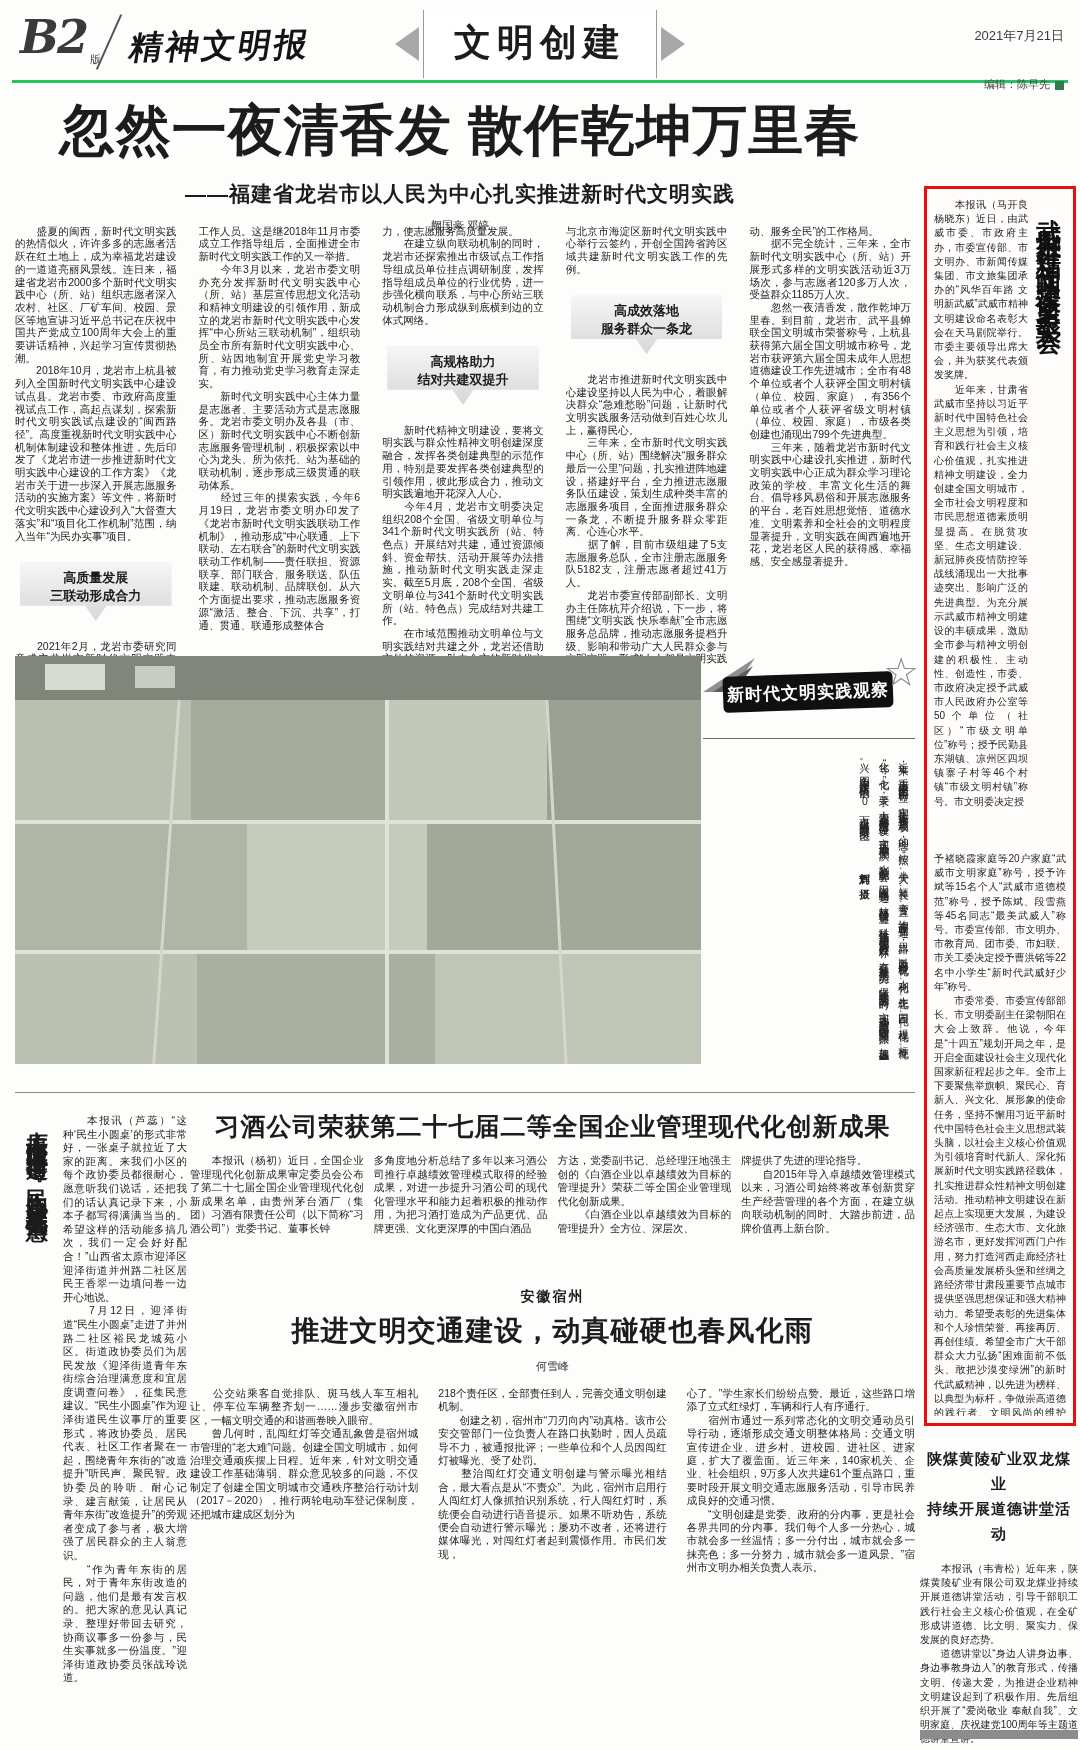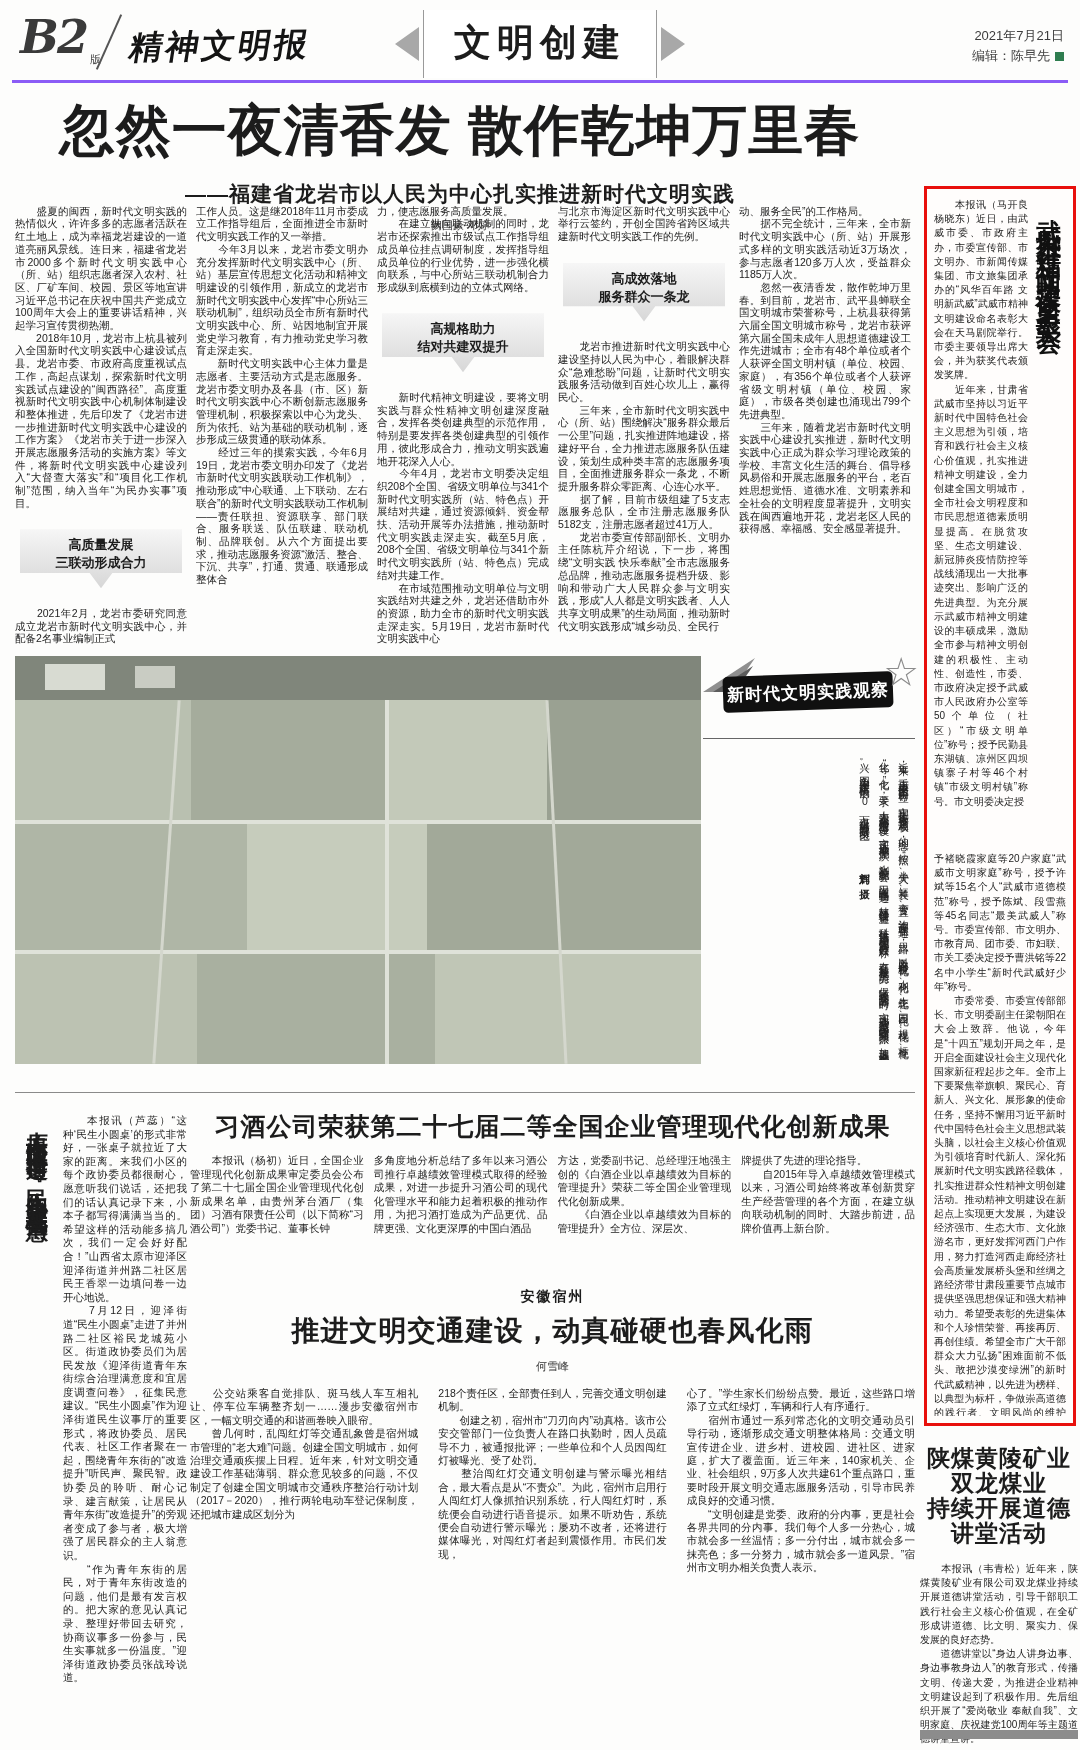--- a/index.html
+++ b/index.html
@@ -1,39 +1,39 @@
 <!DOCTYPE html>
 <html><head>
 <meta charset="utf-8">
 <style>
   html,body{margin:0;padding:0;background:#e9e9e9;}
   .page{position:relative;width:1080px;height:1750px;background:#fdfdfc;margin:0 auto;
         font-family:"Liberation Sans","DejaVu Sans",sans-serif;color:#1c1c1c;overflow:hidden;}
   
-  .masthead{position:absolute;left:12px;top:8px;width:1056px;height:72px;border-bottom:3px solid #8b5cf6;}
+  .masthead{position:absolute;left:12px;top:8px;width:1056px;height:72px;border-bottom:3px solid #22c55e;}
   .b2{position:absolute;left:8px;top:2px;font-family:"DejaVu Serif","Liberation Serif",serif;
       font-style:italic;font-weight:bold;font-size:46px;letter-spacing:-2px;color:#3a3a3a;}
   .ban{position:absolute;left:78px;top:44px;font-size:11px;color:#444;}
   .mast-slash{position:absolute;left:96px;top:4px;width:2px;height:60px;background:#555;transform:rotate(24deg);}
   .papername{position:absolute;left:118px;top:16px;font-family:"DejaVu Serif","Liberation Serif",serif;
       font-weight:bold;font-size:33px;letter-spacing:3px;transform:skewX(-10deg) rotate(-1deg);color:#141414;}
   .section-tab{position:absolute;left:50%;top:2px;transform:translateX(-50%);display:flex;align-items:center;}
   .tri-l{width:0;height:0;border-top:17px solid transparent;border-bottom:17px solid transparent;border-right:24px solid #a8a8a8;margin-right:4px;}
   .tri-r{width:0;height:0;border-top:17px solid transparent;border-bottom:17px solid transparent;border-left:24px solid #a8a8a8;margin-left:4px;}
   .tab-box{border-left:1px solid #9a9a9a;border-right:1px solid #9a9a9a;background:#fff;
       padding:8px 30px 10px;font-size:37px;font-weight:bold;letter-spacing:6px;}
   .dateblock{position:absolute;right:4px;top:18px;text-align:right;font-size:13px;color:#3c3c3c;line-height:20px;}
-  .editor-line{font-size:13px;color:#444;}
+  .editor-line{font-size:11px;color:#444;margin-top:28px;}
   .green-sq{display:inline-block;width:9px;height:9px;background:#2e7d4f;margin-left:5px;vertical-align:middle;}
   
   .lead-head{position:absolute;left:20px;top:94px;width:880px;text-align:center;}
   .lead-h1{font-size:55px;font-weight:900;letter-spacing:1px;white-space:nowrap;}
   .lead-sub{font-size:21px;font-weight:bold;margin-top:12px;letter-spacing:1px;}
   .lead-by{font-size:11px;color:#333;margin-top:10px;}
-  .lead-cols{position:absolute;left:15px;top:192px;width:896px;height:452px;display:flex;gap:9px;overflow:hidden;}
+  .lead-cols{position:absolute;left:15px;top:212px;width:896px;height:452px;display:flex;gap:22px;overflow:hidden;}
   .col{flex:1;font-size:10.5px;line-height:12.7px;text-align:justify;white-space:pre-line;overflow:hidden;}
   .subbox{margin:7px 5px 6px;padding:7px 0 16px;text-align:center;font-weight:bold;font-size:13px;line-height:18px;
       background:linear-gradient(#f6f6f6,#d7d7d7);
       clip-path:polygon(0 0,100% 0,100% 74%,57% 74%,50% 100%,43% 74%,0 74%);white-space:pre-line;}
   
   .redbox{position:absolute;left:924px;top:186px;width:152px;height:1240px;border:3px solid #e8100c;
       box-sizing:border-box;padding:9px 7px 7px;display:flex;flex-direction:column;background:#fffdfc;}
   .red-top{display:flex;height:642px;overflow:hidden;}
   .red-top-text{width:94px;font-size:10px;line-height:14.2px;text-align:justify;white-space:pre-line;overflow:hidden;}
   .red-title{flex:1;writing-mode:vertical-rl;text-orientation:upright;font-size:25px;font-weight:900;
@@ -66,21 +66,21 @@
   .ty-body{flex:1;margin-left:4px;font-size:10.5px;line-height:13.6px;text-align:justify;white-space:pre-line;overflow:hidden;}
   
   .suzhou{position:absolute;left:190px;top:1288px;width:725px;height:430px;overflow:hidden;}
   .sz-kicker{text-align:center;font-size:14px;font-weight:bold;letter-spacing:2px;}
   .sz-head{text-align:center;font-size:28px;font-weight:900;margin-top:6px;letter-spacing:1px;}
   .sz-byline{text-align:center;font-size:11px;margin-top:9px;color:#333;}
   .sz-cols{display:flex;gap:20px;margin-top:13px;height:318px;overflow:hidden;}
   .szcol{flex:1;font-size:10.5px;line-height:13.4px;text-align:justify;white-space:pre-line;overflow:hidden;}
   
   .sl{position:absolute;left:920px;top:1446px;width:158px;}
-  .sl-head{font-size:23px;font-weight:900;text-align:center;line-height:25px;white-space:pre-line;letter-spacing:1px;}
+  .sl-head{font-size:15px;font-weight:900;text-align:center;line-height:25px;white-space:pre-line;letter-spacing:1px;}
   .sl-body{margin-top:16px;font-size:10px;line-height:14.2px;text-align:justify;white-space:pre-line;height:212px;overflow:hidden;}
   .sl-bar{position:absolute;left:920px;top:1730px;width:158px;height:9px;background:#8c8c8c;}
 </style>
 </head>
 <body>
 
 <div class="page">
 
   <div class="masthead">
     <div class="b2">B2</div>

